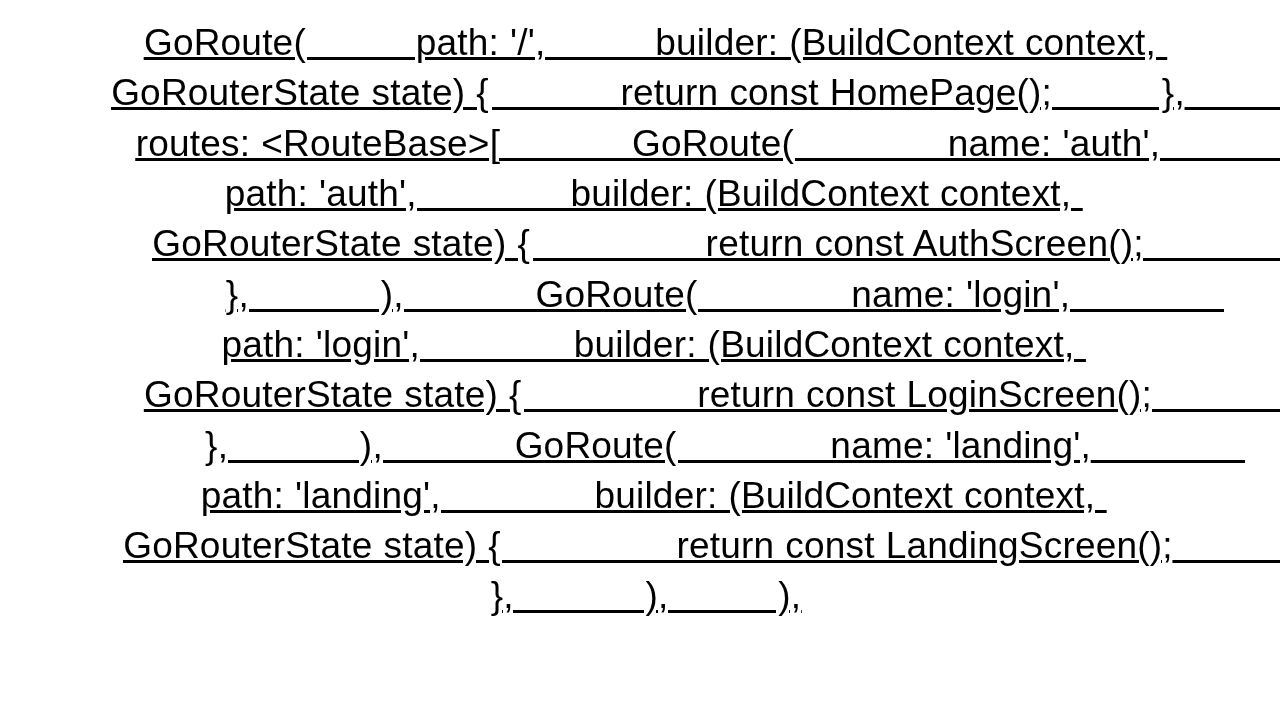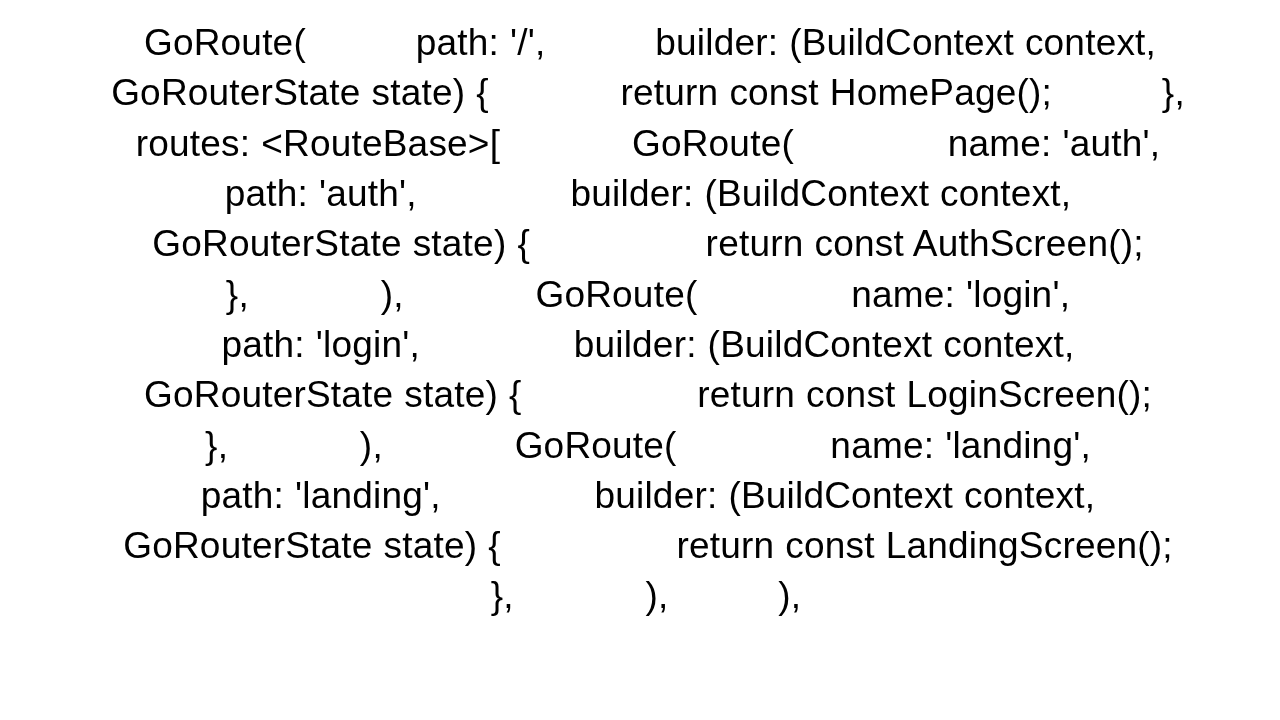--- a/index.html
+++ b/index.html
@@ -1,18 +1,19 @@
 <!DOCTYPE html>
 <html><head>
   <meta charset="utf-8">
   <style>
     * {
       margin: 4px;
       padding: 0;
       box-sizing: border-box;
+      text-decoration: underline;
     }
     body {
       width: 1280px;
       height: 720px;
       background: #ffffff;
       font-family: Arial, Helvetica, sans-serif;
       display: flex;
       align-items: flex-start;
       justify-content: center;
       overflow: hidden;

